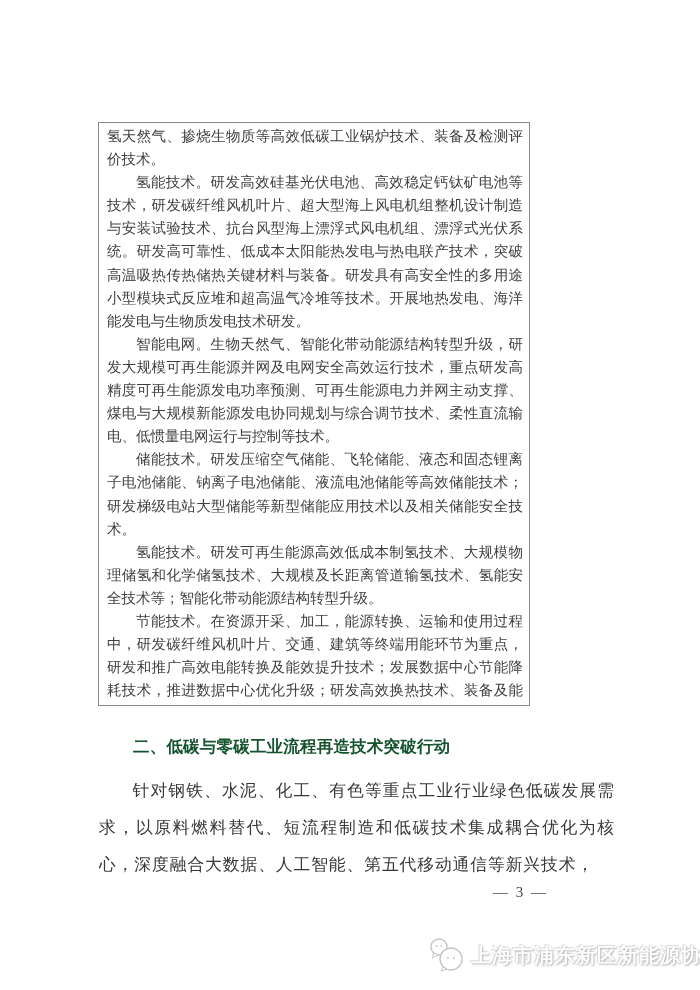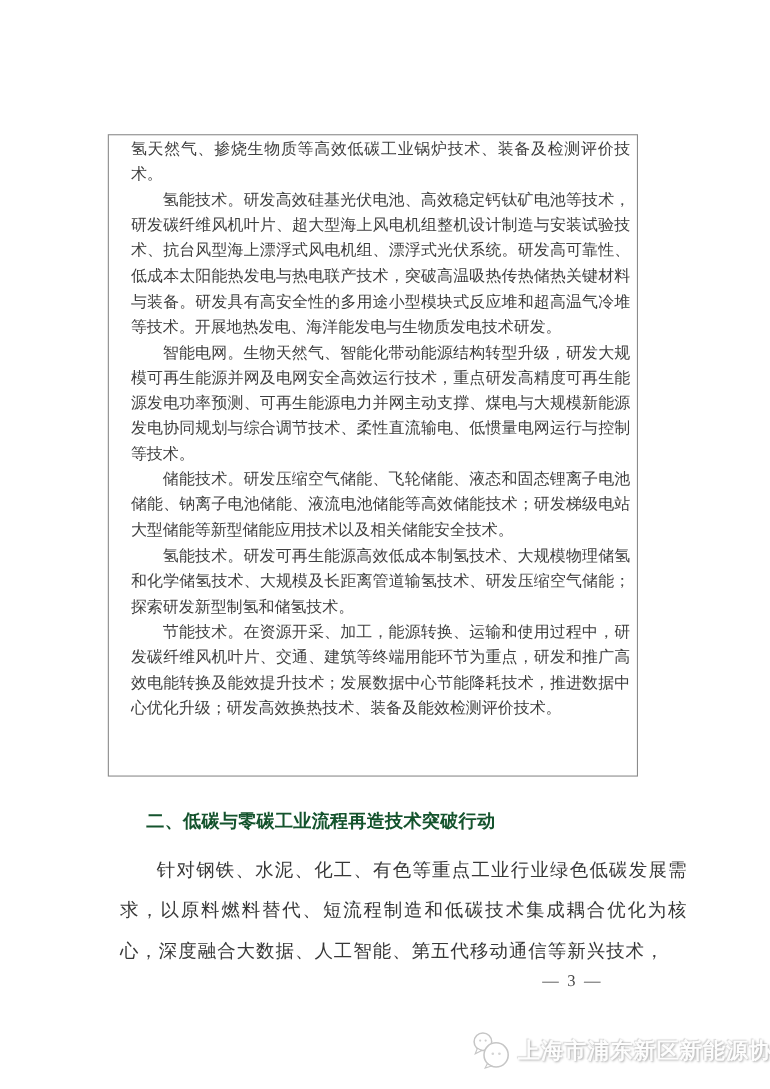--- a/index.html
+++ b/index.html
@@ -13,25 +13,25 @@
     position: relative;
     overflow: hidden;
     font-family: "Liberation Serif", serif;
   }
 
   
   .content-box {
     position: absolute;
     left: 98px;
     top: 122px;
-    width: 482px;
+    width: 432px;
     height: 584px;
     box-sizing: border-box;
     border: 1px solid #8b8b8b;
-    padding: 2px 6px 0 20px;
+    padding: 2px 6px 0 8px;
     font-size: 14.5px;
     line-height: 23.1px;
     color: #3f3f3f;
     text-align: justify;
     overflow: hidden;
   }
   .box-para {
     margin: 0;
     text-indent: 2em;
   }
@@ -51,21 +51,21 @@
     font-family: "Liberation Sans", sans-serif;
     font-weight: bold;
     font-size: 16.5px;
     color: #14532d;
     letter-spacing: 0.2px;
   }
 
   
   .section-para {
     position: absolute;
-    left: 109px;
+    left: 99px;
     top: 772px;
     width: 516px;
     margin: 0;
     font-size: 16.8px;
     line-height: 37px;
     letter-spacing: 0.9px;
     text-indent: 2em;
     text-align: justify;
     color: #383838;
   }
@@ -109,21 +109,21 @@
   }
 </style>
 </head>
 <body>
 
 <div class="content-box">
   <p class="box-para first">氢天然气、掺烧生物质等高效低碳工业锅炉技术、装备及检测评价技术。</p>
   <p class="box-para">氢能技术。研发高效硅基光伏电池、高效稳定钙钛矿电池等技术，研发碳纤维风机叶片、超大型海上风电机组整机设计制造与安装试验技术、抗台风型海上漂浮式风电机组、漂浮式光伏系统。研发高可靠性、低成本太阳能热发电与热电联产技术，突破高温吸热传热储热关键材料与装备。研发具有高安全性的多用途小型模块式反应堆和超高温气冷堆等技术。开展地热发电、海洋能发电与生物质发电技术研发。</p>
   <p class="box-para">智能电网。生物天然气、智能化带动能源结构转型升级，研发大规模可再生能源并网及电网安全高效运行技术，重点研发高精度可再生能源发电功率预测、可再生能源电力并网主动支撑、煤电与大规模新能源发电协同规划与综合调节技术、柔性直流输电、低惯量电网运行与控制等技术。</p>
   <p class="box-para">储能技术。研发压缩空气储能、飞轮储能、液态和固态锂离子电池储能、钠离子电池储能、液流电池储能等高效储能技术；研发梯级电站大型储能等新型储能应用技术以及相关储能安全技术。</p>
-  <p class="box-para">氢能技术。研发可再生能源高效低成本制氢技术、大规模物理储氢和化学储氢技术、大规模及长距离管道输氢技术、研发压缩空气储能；探索研发新型制氢和储氢技术。</p>
+  <p class="box-para">氢能技术。研发可再生能源高效低成本制氢技术、大规模物理储氢和化学储氢技术、大规模及长距离管道输氢技术、氢能安全技术等；智能化带动能源结构转型升级。</p>
   <p class="box-para">节能技术。在资源开采、加工，能源转换、运输和使用过程中，研发碳纤维风机叶片、交通、建筑等终端用能环节为重点，研发和推广高效电能转换及能效提升技术；发展数据中心节能降耗技术，推进数据中心优化升级；研发高效换热技术、装备及能效检测评价技术。</p>
 </div>
 
 <h2 class="section-heading">二、低碳与零碳工业流程再造技术突破行动</h2>
 
 <p class="section-para">针对钢铁、水泥、化工、有色等重点工业行业绿色低碳发展需求，以原料燃料替代、短流程制造和低碳技术集成耦合优化为核心，深度融合大数据、人工智能、第五代移动通信等新兴技术，</p>
 
 <div class="page-number">— 3 —</div>
 
 <div class="watermark">

